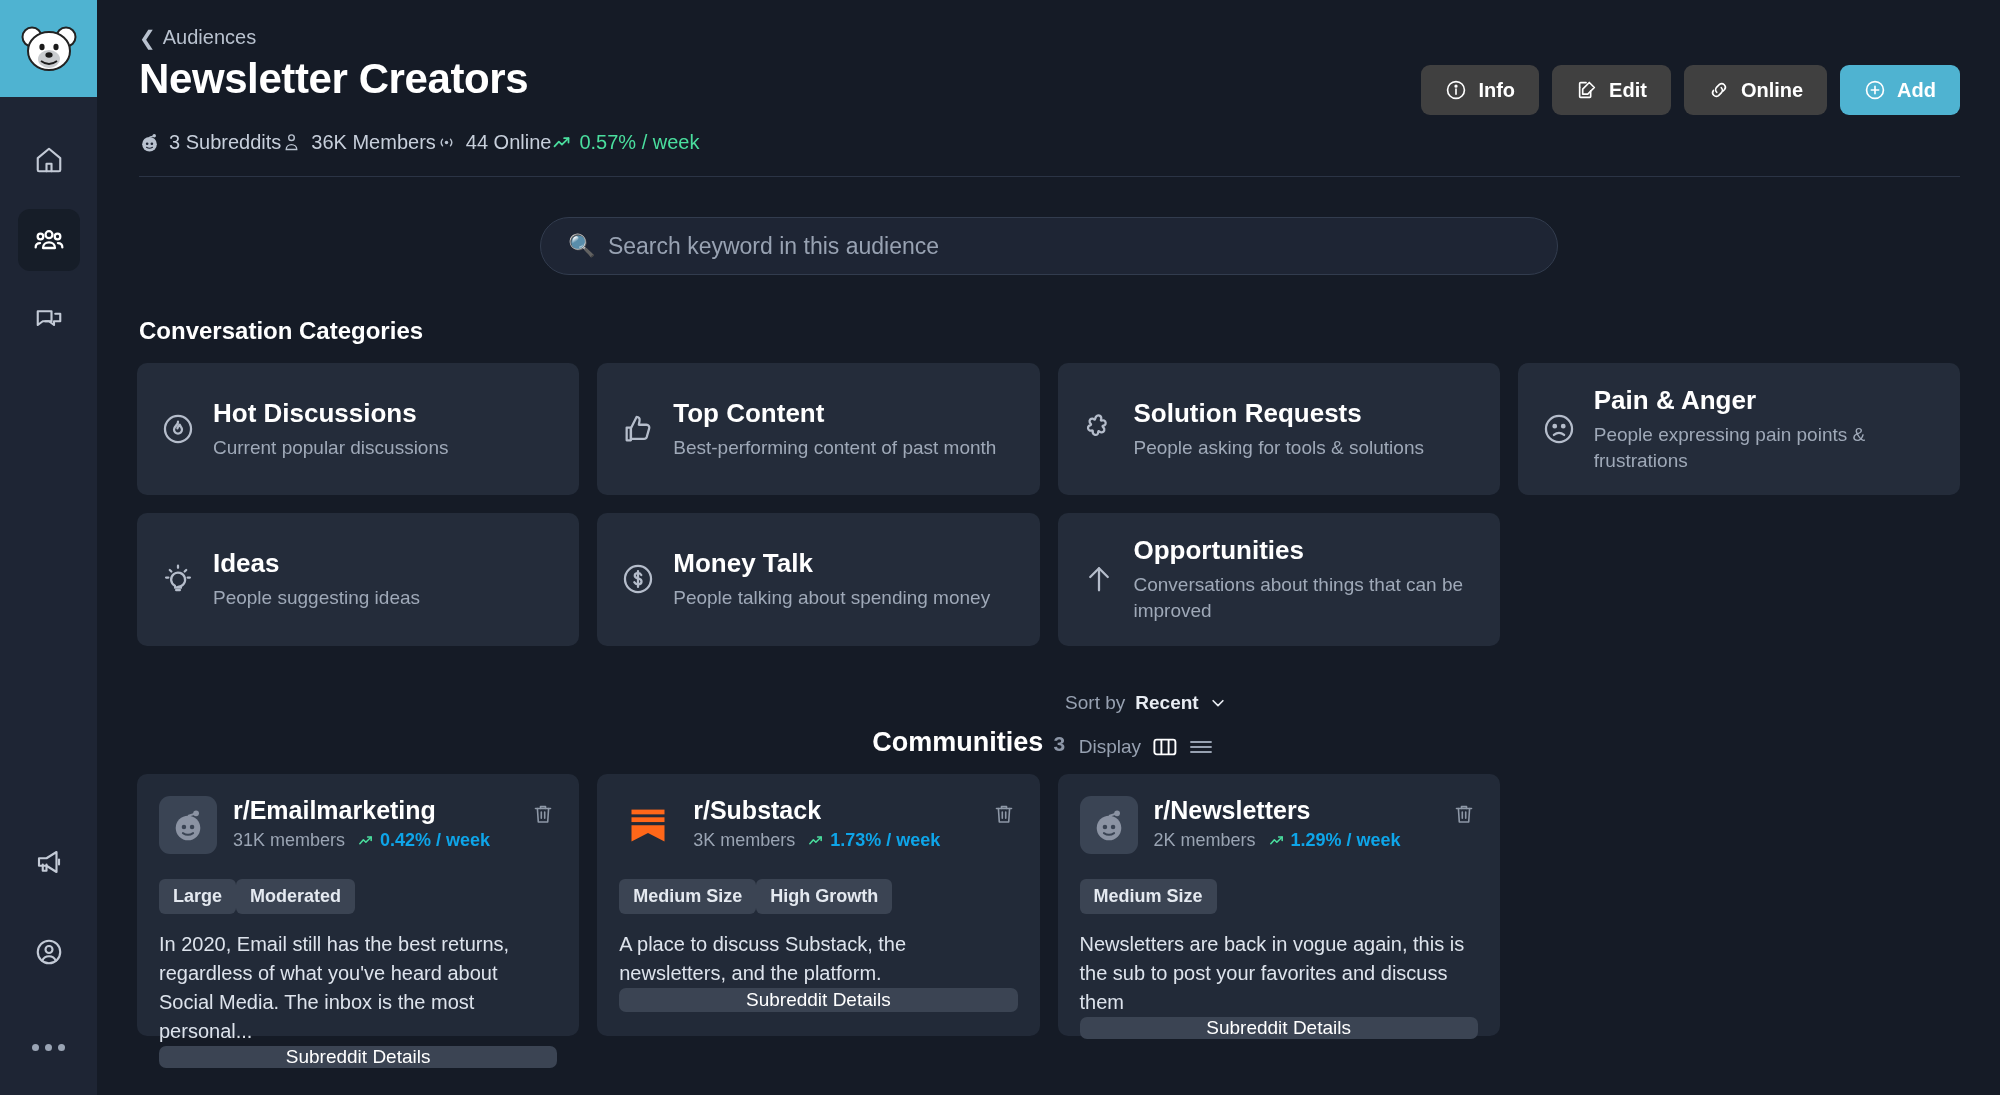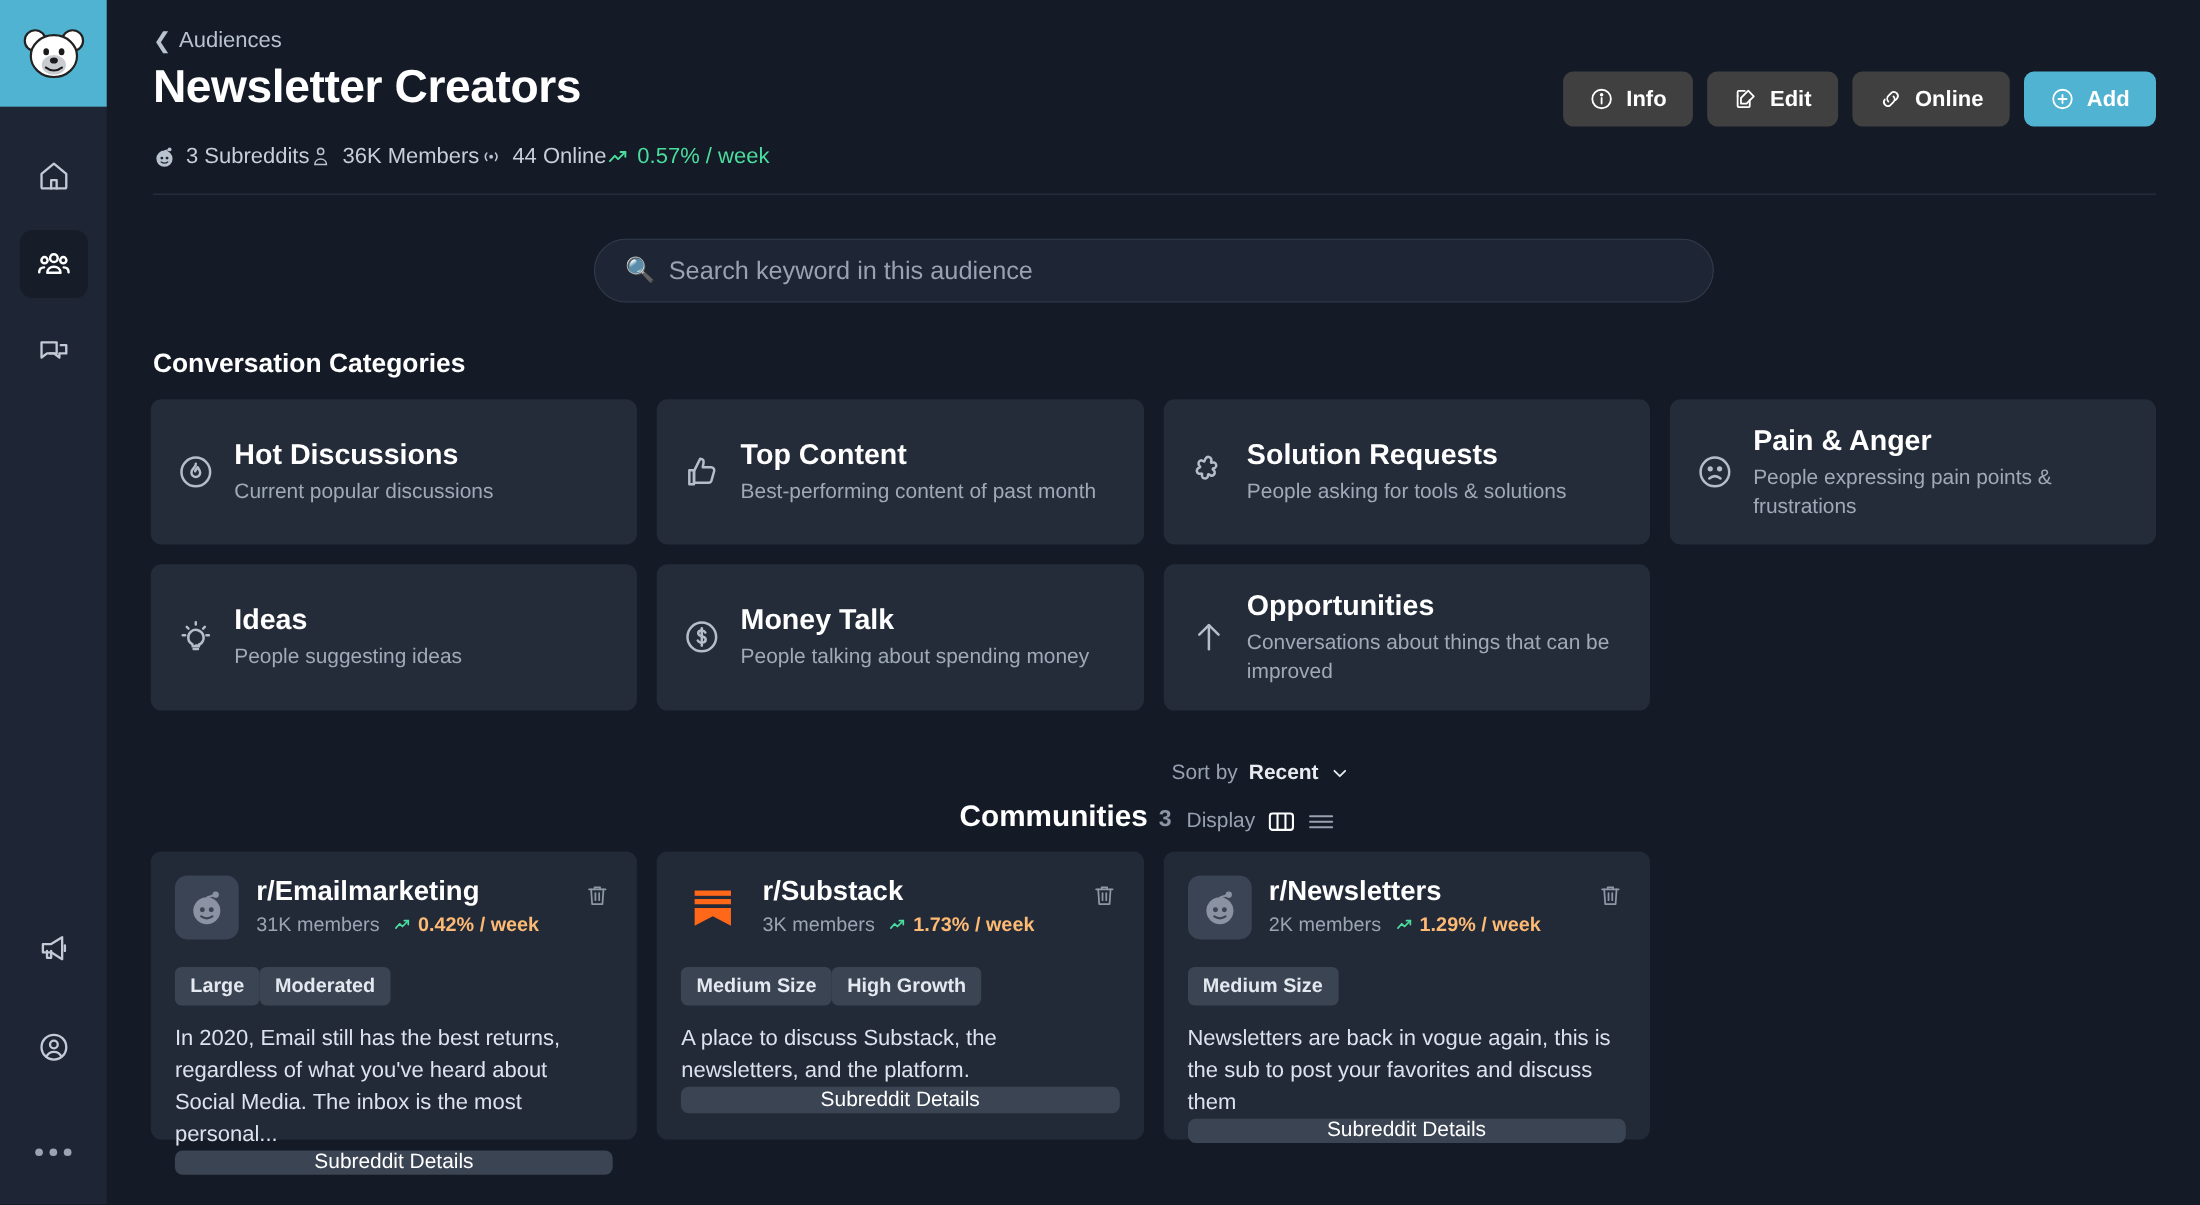--- a/index.html
+++ b/index.html
@@ -123,21 +123,21 @@
   }
   .comm-top { display: flex; gap: 16px; align-items: flex-start; }
   .avatar {
     width: 58px; height: 58px; border-radius: 11px;
     background: #3a4454; display: flex; align-items: center; justify-content: center;
     flex: 0 0 58px;
   }
   .avatar.plain { background: transparent; }
   .comm-name { font-size: 25px; font-weight: 700; color: #ffffff; }
   .comm-sub { display: flex; gap: 12px; margin-top: 5px; font-size: 18px; color: #9aa4b3; }
-  .comm-growth { color: #fdba74; display: flex; align-items: center; gap: 6px; font-weight: 600; }
+  .comm-growth { color: #0ea5e9; display: flex; align-items: center; gap: 6px; font-weight: 600; }
   .trash { position: absolute; top: 28px; right: 24px; color: #8d97a6; }
   .tags { display: flex; margin-top: 25px; flex-wrap: wrap; font-weight: bold; }
   .tag {
     background: #3b4453; color: #e4e9f0; font-size: 18px;
     padding: 7px 14px; border-radius: 6px;
   }
   .comm-desc { margin-top: 16px; font-size: 20px; line-height: 1.45; color: #dde3ec; }
   .details-btn {
     margin-top: auto; height: 48px; border-radius: 7px;
     background: #3b4453; color: #ffffff; border: none;

